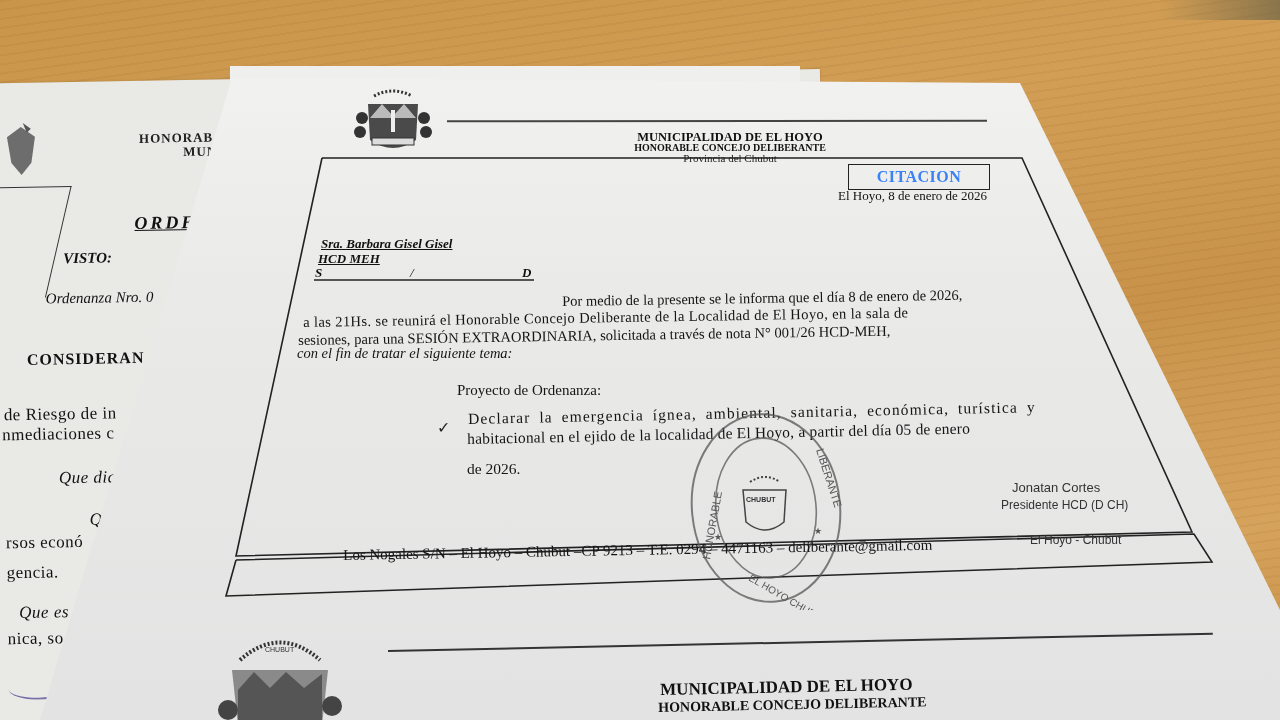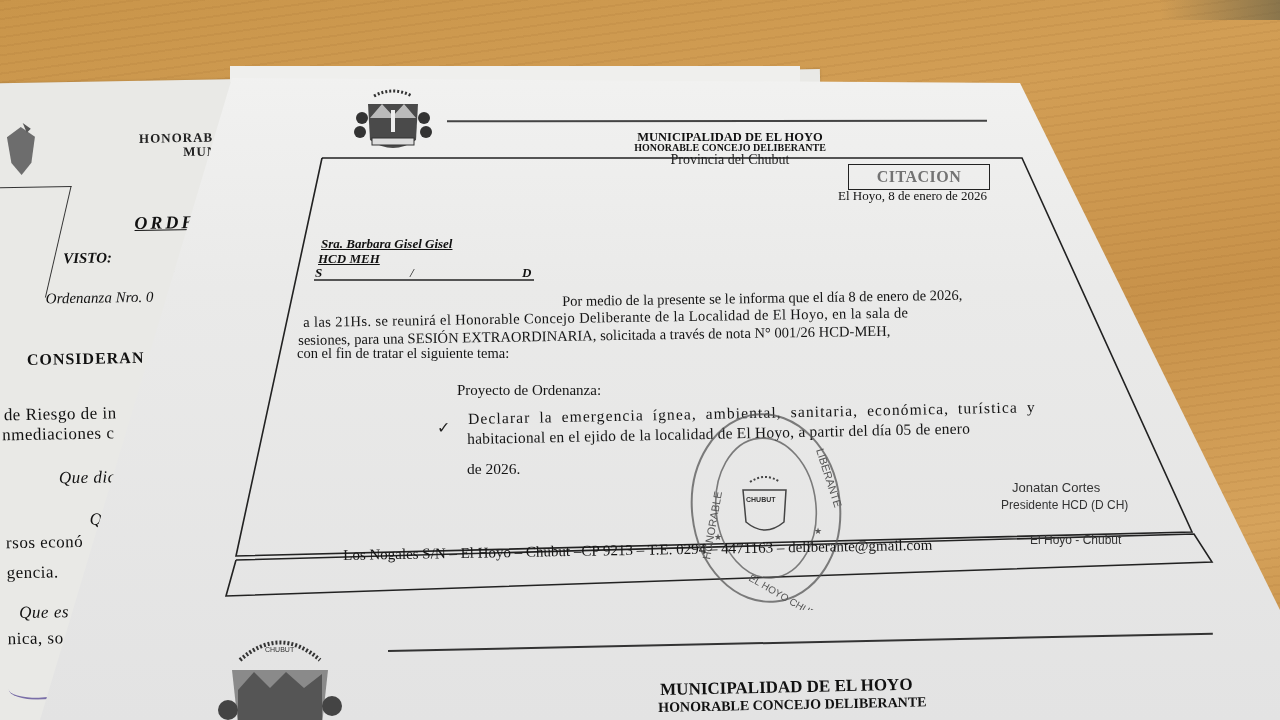--- a/index.html
+++ b/index.html
@@ -60,25 +60,25 @@
   .el { position:absolute; pointer-events:auto; }
   .logo {
     position:absolute; left:352px; top:88px; width:82px; height:70px;
   }
   .hdr-line {
     position:absolute; left:447px; top:120px; width:540px; height:1.5px; background:#444;
     transform: rotate(-0.05deg);
   }
   .hdr-title { left:600px; top:130px; width:260px; text-align:center; font-weight:bold; font-size:12.5px; color:#111; }
   .hdr-sub { left:600px; top:142px; width:260px; text-align:center; font-weight:bold; font-size:10px; color:#111; }
-  .hdr-prov { left:600px; top:152px; width:260px; text-align:center; font-size:14px; color:#222; }
+  .hdr-prov { left:600px; top:152px; width:260px; text-align:center; font-size:11px; color:#222; }
   .frame-svg { position:absolute; left:0; top:0; width:1280px; height:720px; }
   .citacion-box {
     left:848px; top:164px; width:140px; height:24px; border:1.5px solid #222;
-    text-align:center; font-weight:bold; font-size:16px; line-height:24px; color:#737373; letter-spacing:0.5px;
+    text-align:center; font-weight:bold; font-size:16px; line-height:24px; color:#3b82f6; letter-spacing:0.5px;
   }
   .date { left:838px; top:188px; font-size:13px; color:#111; }
   .addr { font-weight:bold; font-style:italic; font-size:13px; color:#111; text-decoration:underline; }
   .body-text { font-size:14.5px; color:#151515; white-space:nowrap; }
   .proyecto { left:457px; top:382px; font-size:15px; color:#151515; }
   .check { left:437px; top:418px; font-size:16px; color:#222; }
   .bullet { font-size:15.5px; color:#151515; white-space:nowrap; }
   .sig { font-family:"Liberation Sans", sans-serif; color:#333; font-size:12px; white-space:nowrap; }
   .footer-text { left:343px; top:547px; font-size:15px; color:#151515; white-space:nowrap; transform: rotate(-1deg); transform-origin:0 0; }
   .seal {
@@ -150,21 +150,21 @@
 
   <div class="el addr" style="left:321px;top:236px;">Sra. Barbara Gisel Gisel</div>
   <div class="el addr" style="left:318px;top:251px;text-align:center;">HCD MEH</div>
   <div class="el addr" style="left:315px;top:265px;text-decoration:none;">S</div>
   <div class="el addr" style="left:410px;top:265px;text-decoration:none;font-weight:normal;">/</div>
   <div class="el addr" style="left:522px;top:265px;text-decoration:none;">D</div>
 
   <div class="el body-text" style="left:562px;top:293px;transform:rotate(-0.9deg);transform-origin:0 0;">Por medio de la presente se le informa que el día 8 de enero de 2026,</div>
   <div class="el body-text" style="left:303px;top:314px;transform:rotate(-0.9deg);transform-origin:0 0;font-size:14.6px;letter-spacing:0.35px;">a las 21Hs. se reunirá el Honorable Concejo Deliberante de la Localidad de El Hoyo, en la sala de</div>
   <div class="el body-text" style="left:298px;top:332px;transform:rotate(-0.9deg);transform-origin:0 0;font-size:14.6px;">sesiones, para una SESIÓN EXTRAORDINARIA, solicitada a través de nota N° 001/26 HCD-MEH,</div>
-  <div class="el body-text" style="left:297px;top:345px;">con el fin de tratar el siguiente tema:</div>
+  <div class="el body-text" style="left:297px;top:345px;font-style:italic;">con el fin de tratar el siguiente tema:</div>
 
   <div class="el proyecto">Proyecto de Ordenanza:</div>
   <div class="el check">✓</div>
   <div class="el bullet" style="left:468px;top:410px;transform:rotate(-1.2deg);transform-origin:0 0;letter-spacing:1.1px;word-spacing:4px;">Declarar la emergencia ígnea, ambiental, sanitaria, económica, turística y</div>
   <div class="el bullet" style="left:467px;top:430px;transform:rotate(-1.2deg);transform-origin:0 0;letter-spacing:0.2px;">habitacional en el ejido de la localidad de El Hoyo, a partir del día 05 de enero</div>
   <div class="el bullet" style="left:467px;top:460px;">de 2026.</div>
 
   <div class="el sig" style="left:1012px;top:480px;font-size:13px;">Jonatan Cortes</div>
   <div class="el sig" style="left:1001px;top:498px;">Presidente HCD (D CH)</div>
   <div class="el sig" style="left:1030px;top:513px;margin-top:20px;">El Hoyo - Chubut</div>

